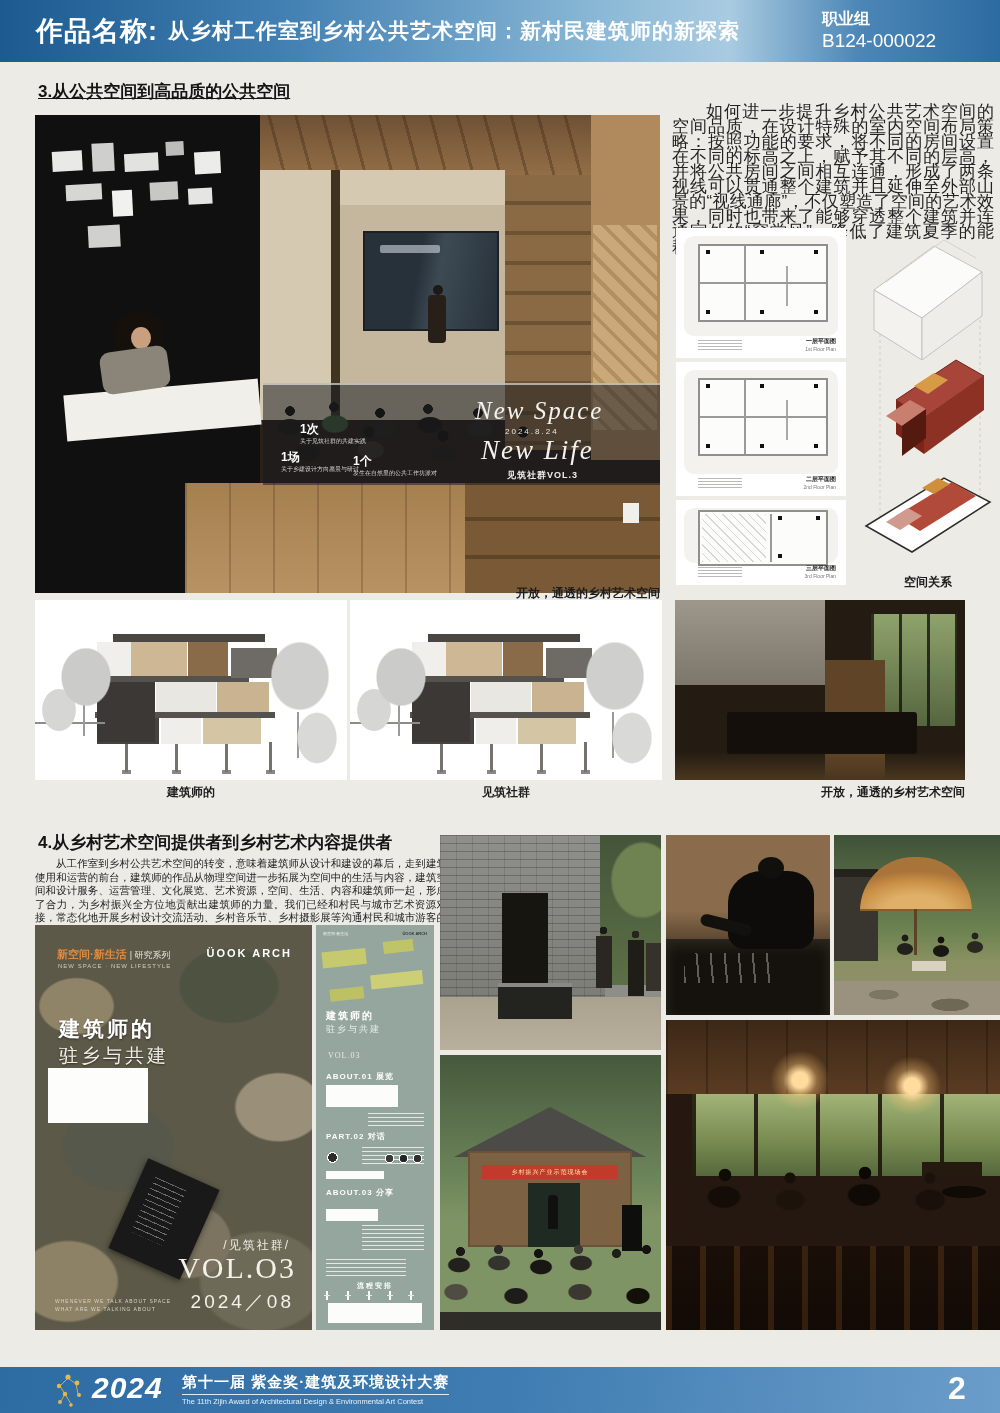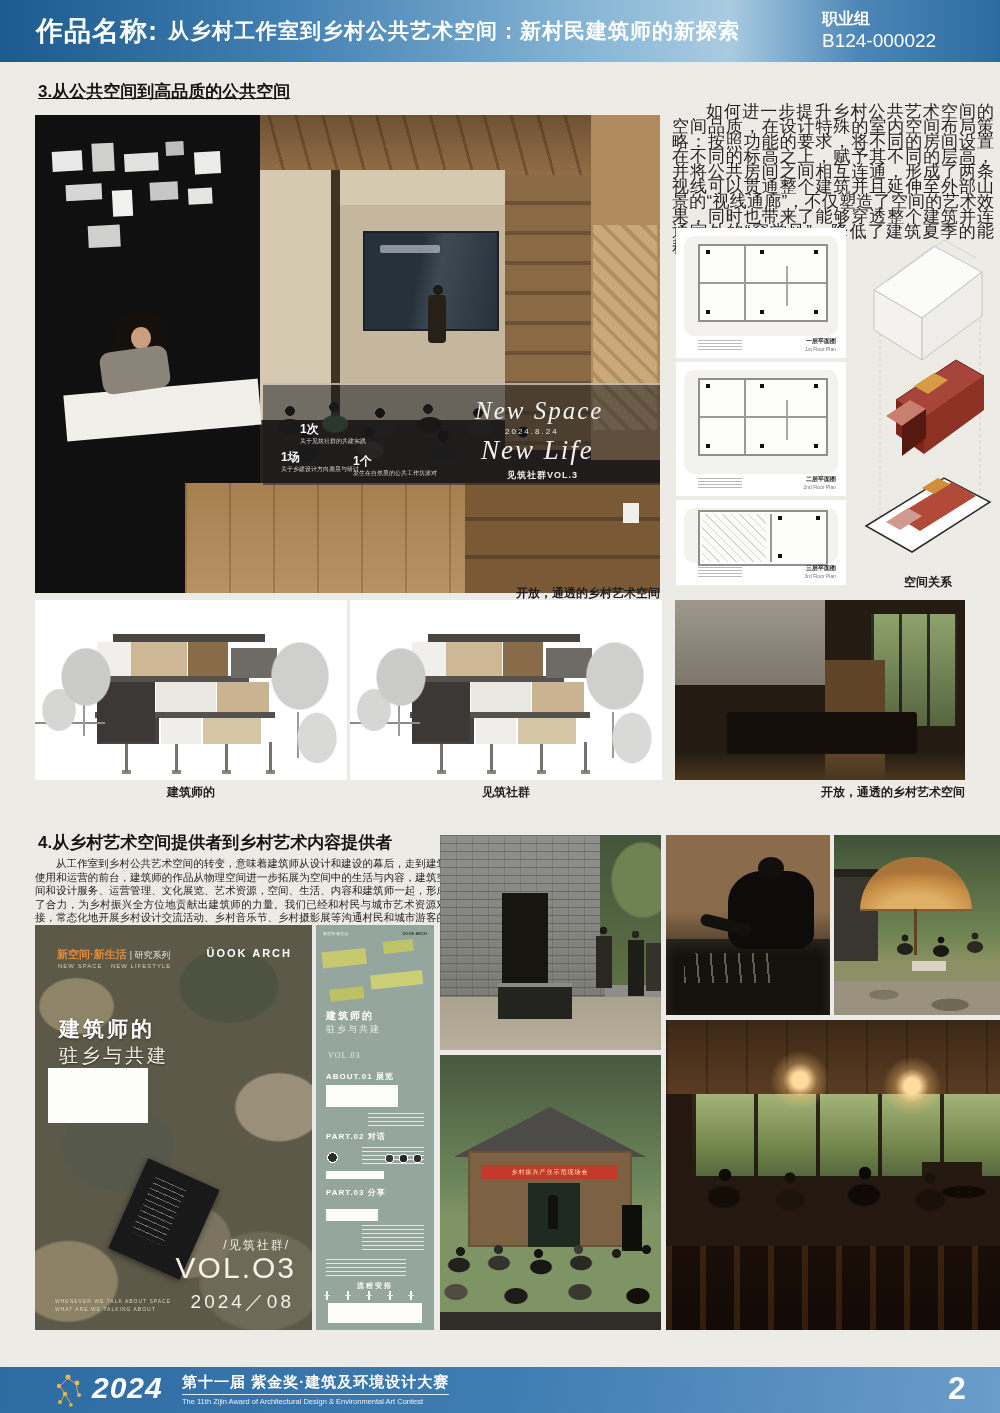--- a/index.html
+++ b/index.html
@@ -166,21 +166,21 @@
   .bk-tagen{left:23px;top:38px;font-size:6px;color:#cfcabf;letter-spacing:1px;}
   .bk-logo{right:20px;top:22px;font-size:11px;font-weight:bold;letter-spacing:2px;color:#fff;}
   .bk-t1{left:24px;top:90px;font-size:21px;font-weight:bold;letter-spacing:3px;text-shadow:0 1px 2px rgba(0,0,0,.5);}
   .bk-t2{left:24px;top:118px;font-size:19px;letter-spacing:3px;color:#f2efe8;text-shadow:0 1px 2px rgba(0,0,0,.5);}
   .bk-white{left:13px;top:143px;width:100px;height:55px;background:#fdfdfb;}
   .bk-card{left:90px;top:245px;width:78px;height:98px;background:#191919;transform:rotate(24deg);
     box-shadow:0 2px 6px rgba(0,0,0,.5);}
   .bk-cardlines{left:14px;top:14px;width:34px;height:60px;
     background:repeating-linear-gradient(180deg,#6a6a68 0 1px,transparent 1px 6px);}
   .bk-series{right:22px;top:312px;font-size:12px;color:#efece4;letter-spacing:2px;}
-  .bk-vol{right:16px;top:326px;font-family:Liberation Sans, sans-serif;font-size:30px;color:#f4f1e9;letter-spacing:2px;}
+  .bk-vol{right:16px;top:326px;font-family:Liberation Serif, serif;font-size:30px;color:#f4f1e9;letter-spacing:2px;}
   .bk-date{right:18px;top:364px;font-size:19px;color:#f4f1e9;letter-spacing:3px;}
   .bk-fn{left:20px;top:372px;font-size:5px;color:#d8d3c6;line-height:1.6;letter-spacing:1px;}
 
   .photo-pamphlet{left:316px;top:925px;width:118px;height:405px;background:#95a69e;overflow:hidden;color:#fff;}
   .pp-head{left:7px;top:6px;width:104px;height:6px;display:flex;justify-content:space-between;}
   .pp-hl{font-size:4px;color:#eef1ee;} .pp-hr{font-size:4px;color:#2e3b35;font-weight:bold;}
   .pp-shapes{left:6px;top:16px;width:106px;height:66px;background-repeat:no-repeat;
     background-image:linear-gradient(#c6c96e,#c6c96e),linear-gradient(#c0c468,#c0c468),
       linear-gradient(#cccf76,#cccf76),linear-gradient(#bdc163,#bdc163);
     background-size:44px 16px,30px 12px,52px 14px,34px 12px;
@@ -479,21 +479,21 @@
     <div class="abs pp-t1">建筑师的</div>
     <div class="abs pp-t2">驻乡与共建</div>
     <div class="abs pp-vol">VOL.03</div>
     <div class="abs pp-part pp-p1">ABOUT.01 展览</div>
     <div class="abs pp-box1"></div>
     <div class="abs pp-txt pp-txt1"></div>
     <div class="abs pp-part pp-p2">PART.02 对话</div>
     <div class="abs pp-txt pp-txt2"></div>
     <div class="abs pp-ava"></div>
     <div class="abs pp-box2"></div>
-    <div class="abs pp-part pp-p3">PART.03 分享</div>
+    <div class="abs pp-part pp-p3">ABOUT.03 分享</div>
     <div class="abs pp-box3"></div>
     <div class="abs pp-txt pp-txt3"></div>
     <div class="abs pp-txt pp-txt4"></div>
     <div class="abs pp-sched">流程安排</div>
     <div class="abs pp-timeline"></div>
     <div class="abs pp-box4"></div>
   </div>
 
   <div class="abs photo-stone">
     <div class="abs st-brick"></div>

